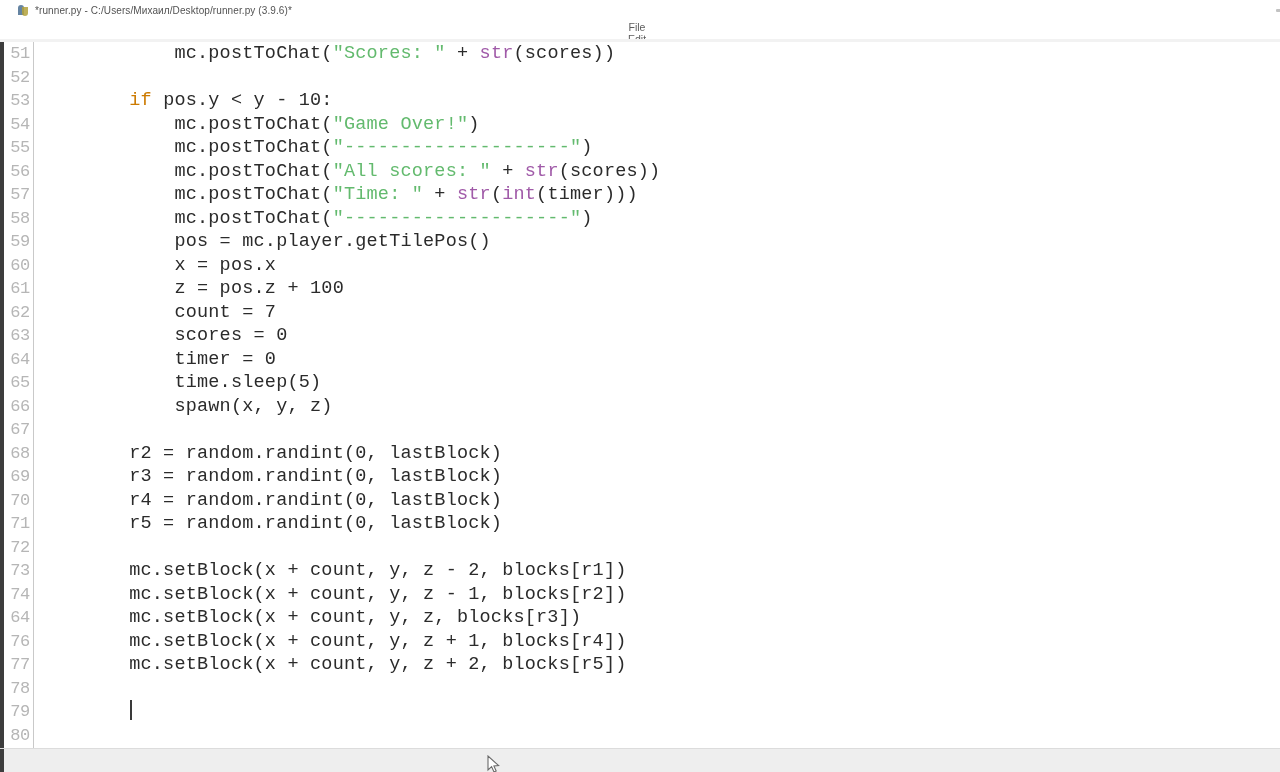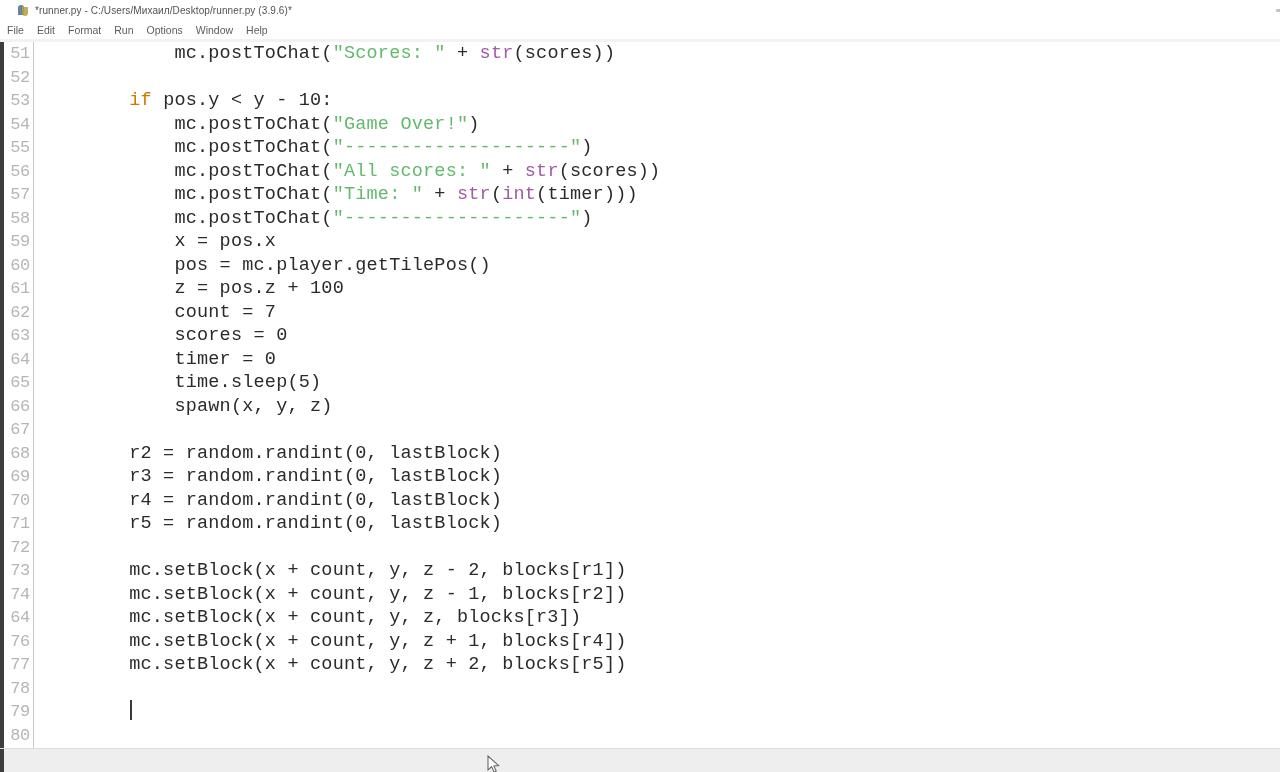--- a/index.html
+++ b/index.html
@@ -84,20 +84,21 @@
   .menubar {
     position: absolute;
     left: 0; top: 21px;
     width: 1280px;
     height: 18px;
     background: #ffffff;
     display: flex;
     align-items: center;
     padding-left: 7px;
     box-sizing: border-box;
+    flex-direction: column;
   }
   .menu-item {
     font-size: 10.5px;
     color: #333;
     padding: 0 8px 0 0;
     margin-right: 5px;
     white-space: nowrap;
     opacity: .80;
     filter: blur(.2px);
   }
@@ -278,22 +279,22 @@
     <div class="gutter-sep"></div>
     <div class="code-pane" id="code-pane">
         <div class="line code-line"><span>        mc.postToChat(</span><span class="tok-str">"Scores: "</span><span> + </span><span class="tok-bi">str</span><span>(scores))</span></div>
         <div class="line code-line"><span></span></div>
         <div class="line code-line"><span>    </span><span class="tok-kw">if</span><span> pos.y &lt; y - 10:</span></div>
         <div class="line code-line"><span>        mc.postToChat(</span><span class="tok-str">"Game Over!"</span><span>)</span></div>
         <div class="line code-line"><span>        mc.postToChat(</span><span class="tok-str">"--------------------"</span><span>)</span></div>
         <div class="line code-line"><span>        mc.postToChat(</span><span class="tok-str">"All scores: "</span><span> + </span><span class="tok-bi">str</span><span>(scores))</span></div>
         <div class="line code-line"><span>        mc.postToChat(</span><span class="tok-str">"Time: "</span><span> + </span><span class="tok-bi">str</span><span>(</span><span class="tok-bi">int</span><span>(timer)))</span></div>
         <div class="line code-line"><span>        mc.postToChat(</span><span class="tok-str">"--------------------"</span><span>)</span></div>
+        <div class="line code-line"><span>        pos = mc.player.getTilePos()</span></div>
         <div class="line code-line"><span>        x = pos.x</span></div>
-        <div class="line code-line"><span>        pos = mc.player.getTilePos()</span></div>
         <div class="line code-line"><span>        z = pos.z + 100</span></div>
         <div class="line code-line"><span>        count = 7</span></div>
         <div class="line code-line"><span>        scores = 0</span></div>
         <div class="line code-line"><span>        timer = 0</span></div>
         <div class="line code-line"><span>        time.sleep(5)</span></div>
         <div class="line code-line"><span>        spawn(x, y, z)</span></div>
         <div class="line code-line"><span></span></div>
         <div class="line code-line"><span>    r2 = random.randint(0, lastBlock)</span></div>
         <div class="line code-line"><span>    r3 = random.randint(0, lastBlock)</span></div>
         <div class="line code-line"><span>    r4 = random.randint(0, lastBlock)</span></div>

